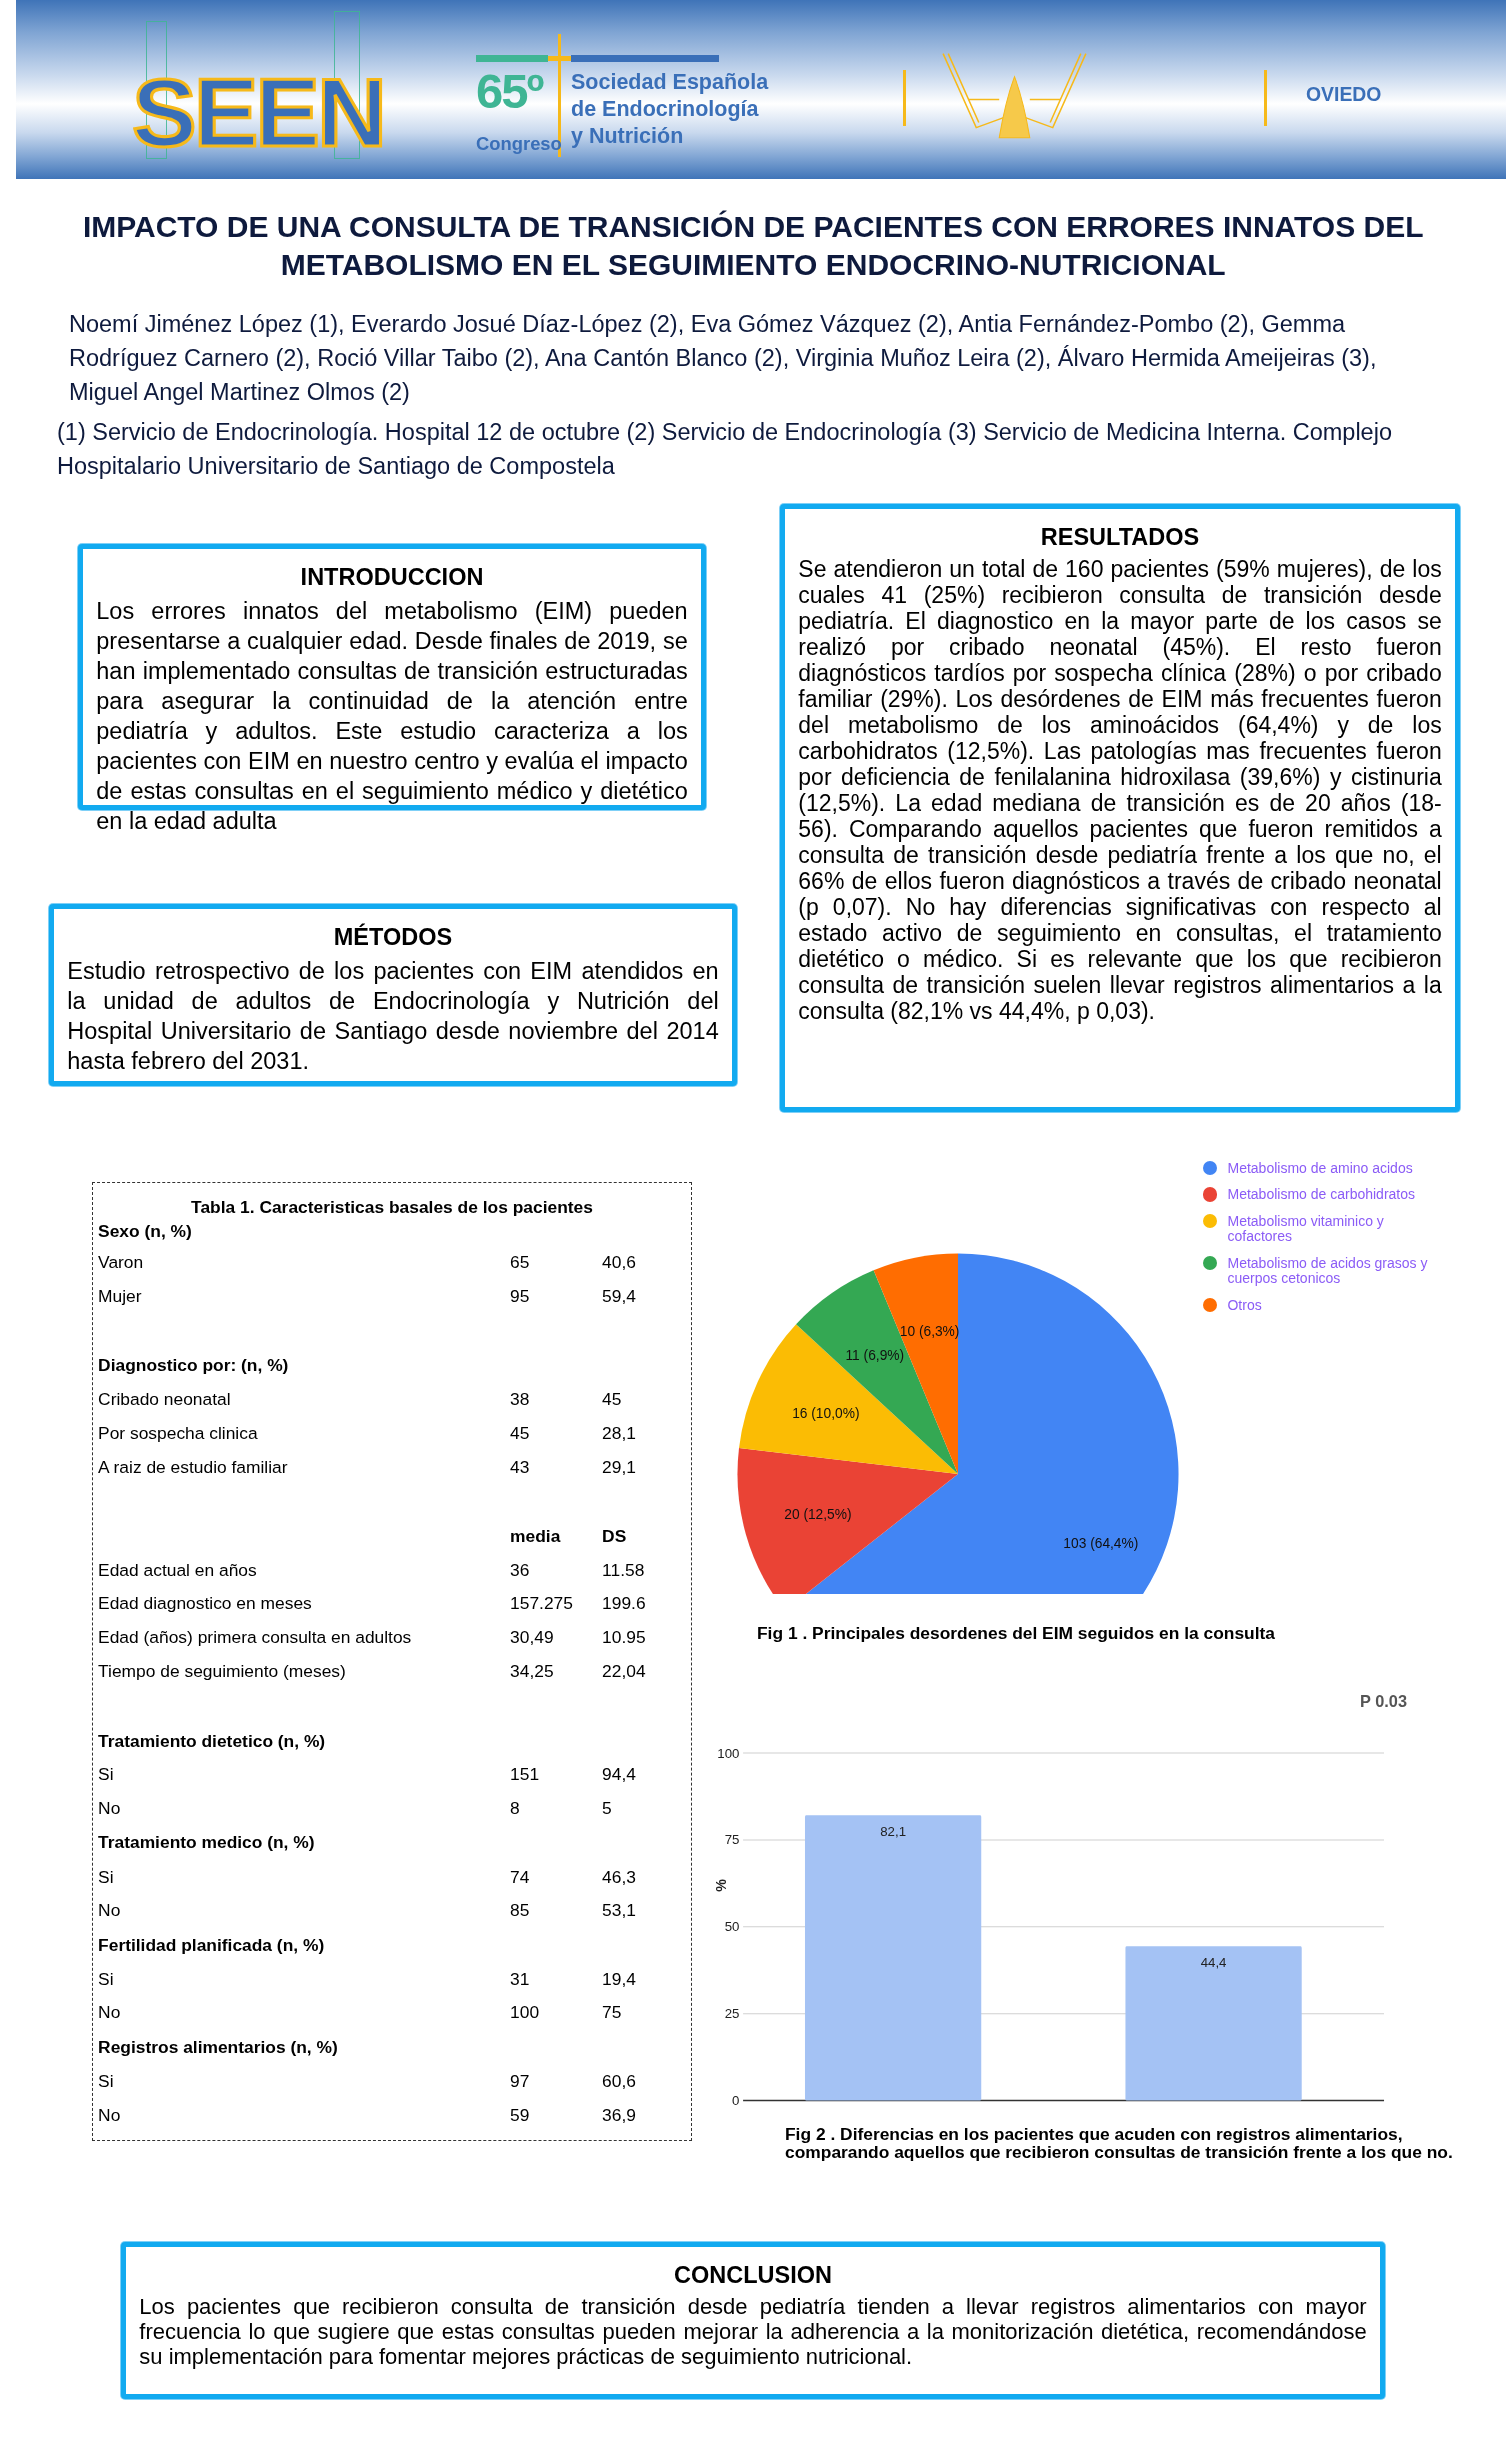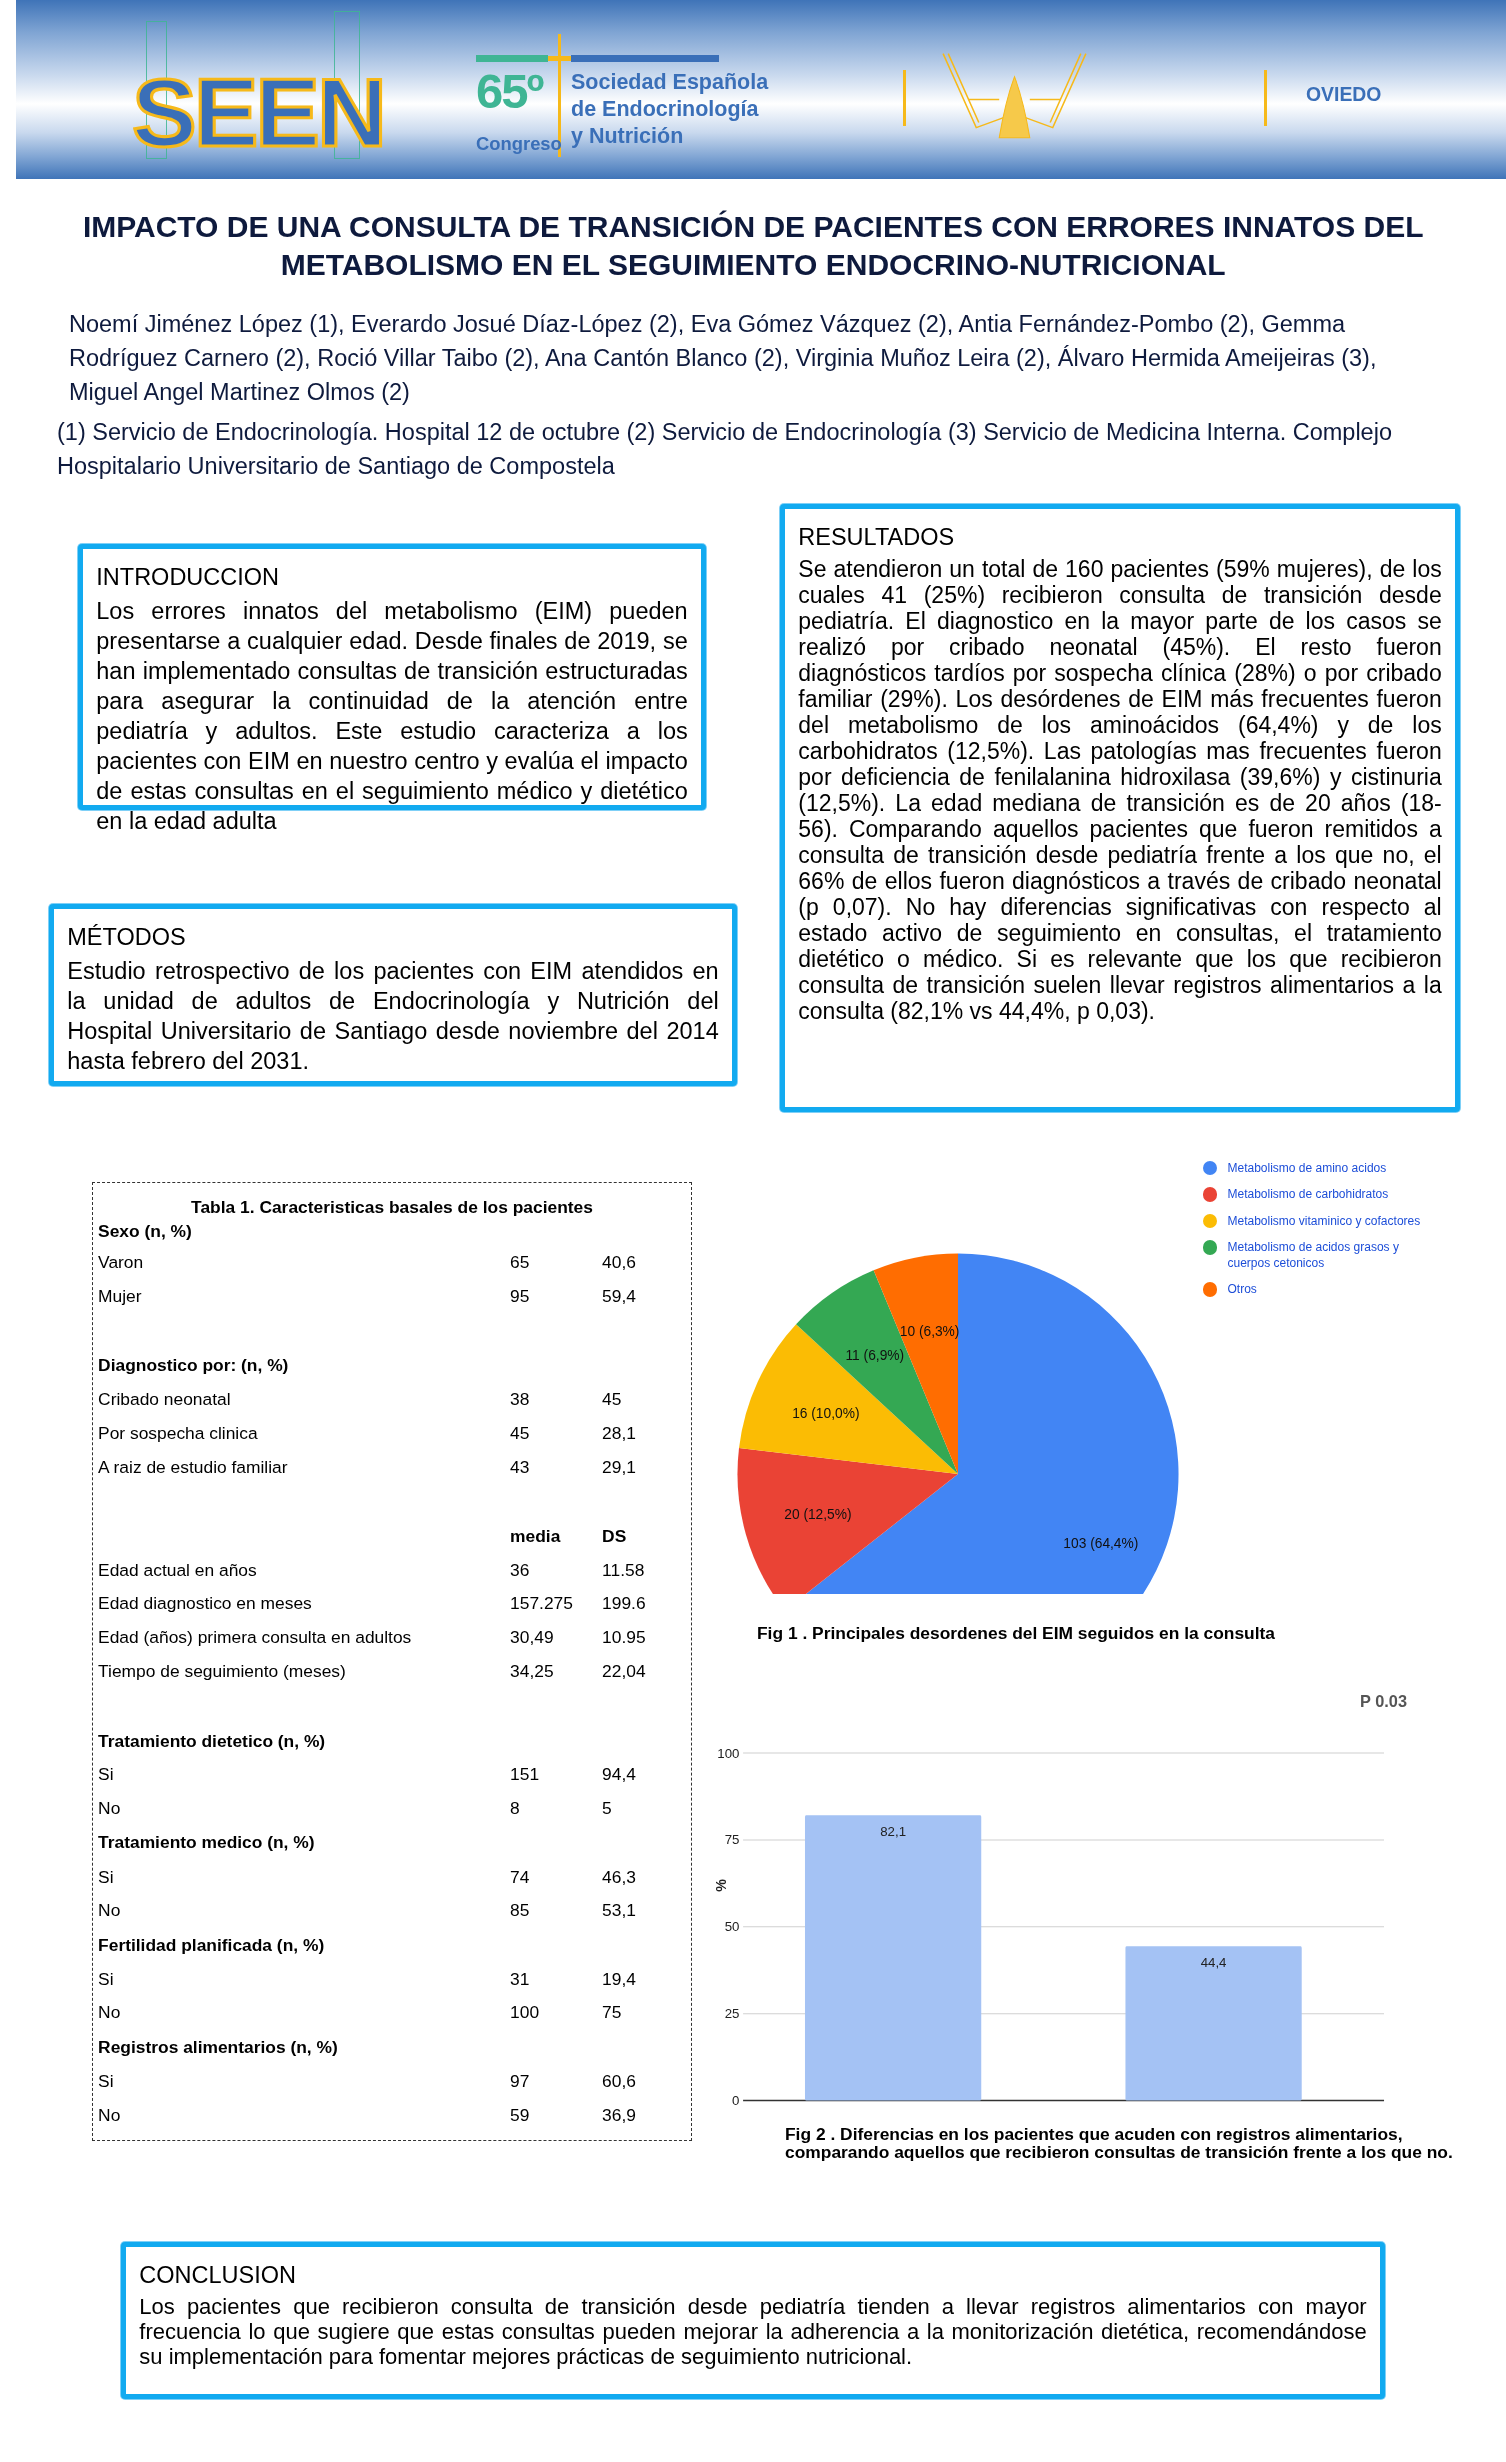--- a/index.html
+++ b/index.html
@@ -42,21 +42,21 @@
     position: absolute; left: 57px; top: 415px; width: 1379px;
     font-size: 23.5px; color: #0e1a3d; line-height: 34px;
   }
 
   
   .box {
     position: absolute; background: #fff; border: 5.6px solid #12aaf0; border-radius: 4.1px;
     box-shadow: 0 0 0 1px #7fd0f7;
     padding: 11.2px 13.3px;
   }
-  .box h2 { text-align: left; font-size: 23.5px; font-weight: 400; line-height: 34px; margin-bottom: 2px; }
+  .box h2 { text-align: center; font-size: 23.5px; font-weight: 700; line-height: 34px; margin-bottom: 2px; }
   .box p { font-size: 23.5px; line-height: 30px; text-align: justify; }
   #box-intro { left: 78px; top: 544px; width: 628px; height: 266px; }
   #box-metodos { left: 49px; top: 904px; width: 688px; height: 182px; }
   #box-resultados { left: 780px; top: 504px; width: 680px; height: 608px; }
   #box-resultados p { line-height: 26px; font-size: 23px; }
   #box-conclusion { left: 121px; top: 2242px; width: 1264px; height: 157px; }
   #box-conclusion p { font-size: 22px; line-height: 25px; }
 
   
   .table-box {
@@ -66,21 +66,21 @@
   .tbl-title { position: absolute; left: 0; top: 14.3px; width: 100%; text-align: center; font-size: 17.4px; font-weight: 700; }
   .tbl-row { position: absolute; left: 5.1px; width: 587px; height: 22.5px; font-size: 17.4px; line-height: 22.5px; }
   .tbl-row .c0 { position: absolute; left: 0; }
   .tbl-row .c1 { position: absolute; left: 412px; }
   .tbl-row .c2 { position: absolute; left: 504px; }
   .tbl-row.bold { font-weight: 700; text-align: right; }
 
   
   #pie-svg { position: absolute; left: 715px; top: 1155px; width: 485px; height: 439px; }
   .pie-legend { position: absolute; left: 1203px; top: 1161px; width: 286px; }
-  .leg-item { display: flex; align-items: flex-start; font-size: 12px; line-height: 15.3px; margin-bottom: 11.2px; color: #1d4ed8; }
+  .leg-item { display: flex; align-items: flex-start; font-size: 14px; line-height: 15.3px; margin-bottom: 11.2px; color: #8b5cf6; }
   .leg-dot { width: 14.3px; height: 14.3px; border-radius: 50%; margin-right: 10.2px; flex-shrink: 0; }
   .fig1-caption { position: absolute; left: 757px; top: 1623px; font-size: 17.4px; font-weight: 700; }
   #bar-svg { position: absolute; left: 715px; top: 1686px; width: 715px; height: 419px; }
   .fig2-caption { position: absolute; left: 785px; top: 2125px; width: 679px; font-size: 17.4px; font-weight: 700; line-height: 18px; }
 </style>
 </head>
 <body>
 
 <div class="banner">
   <div class="sen-logo">

